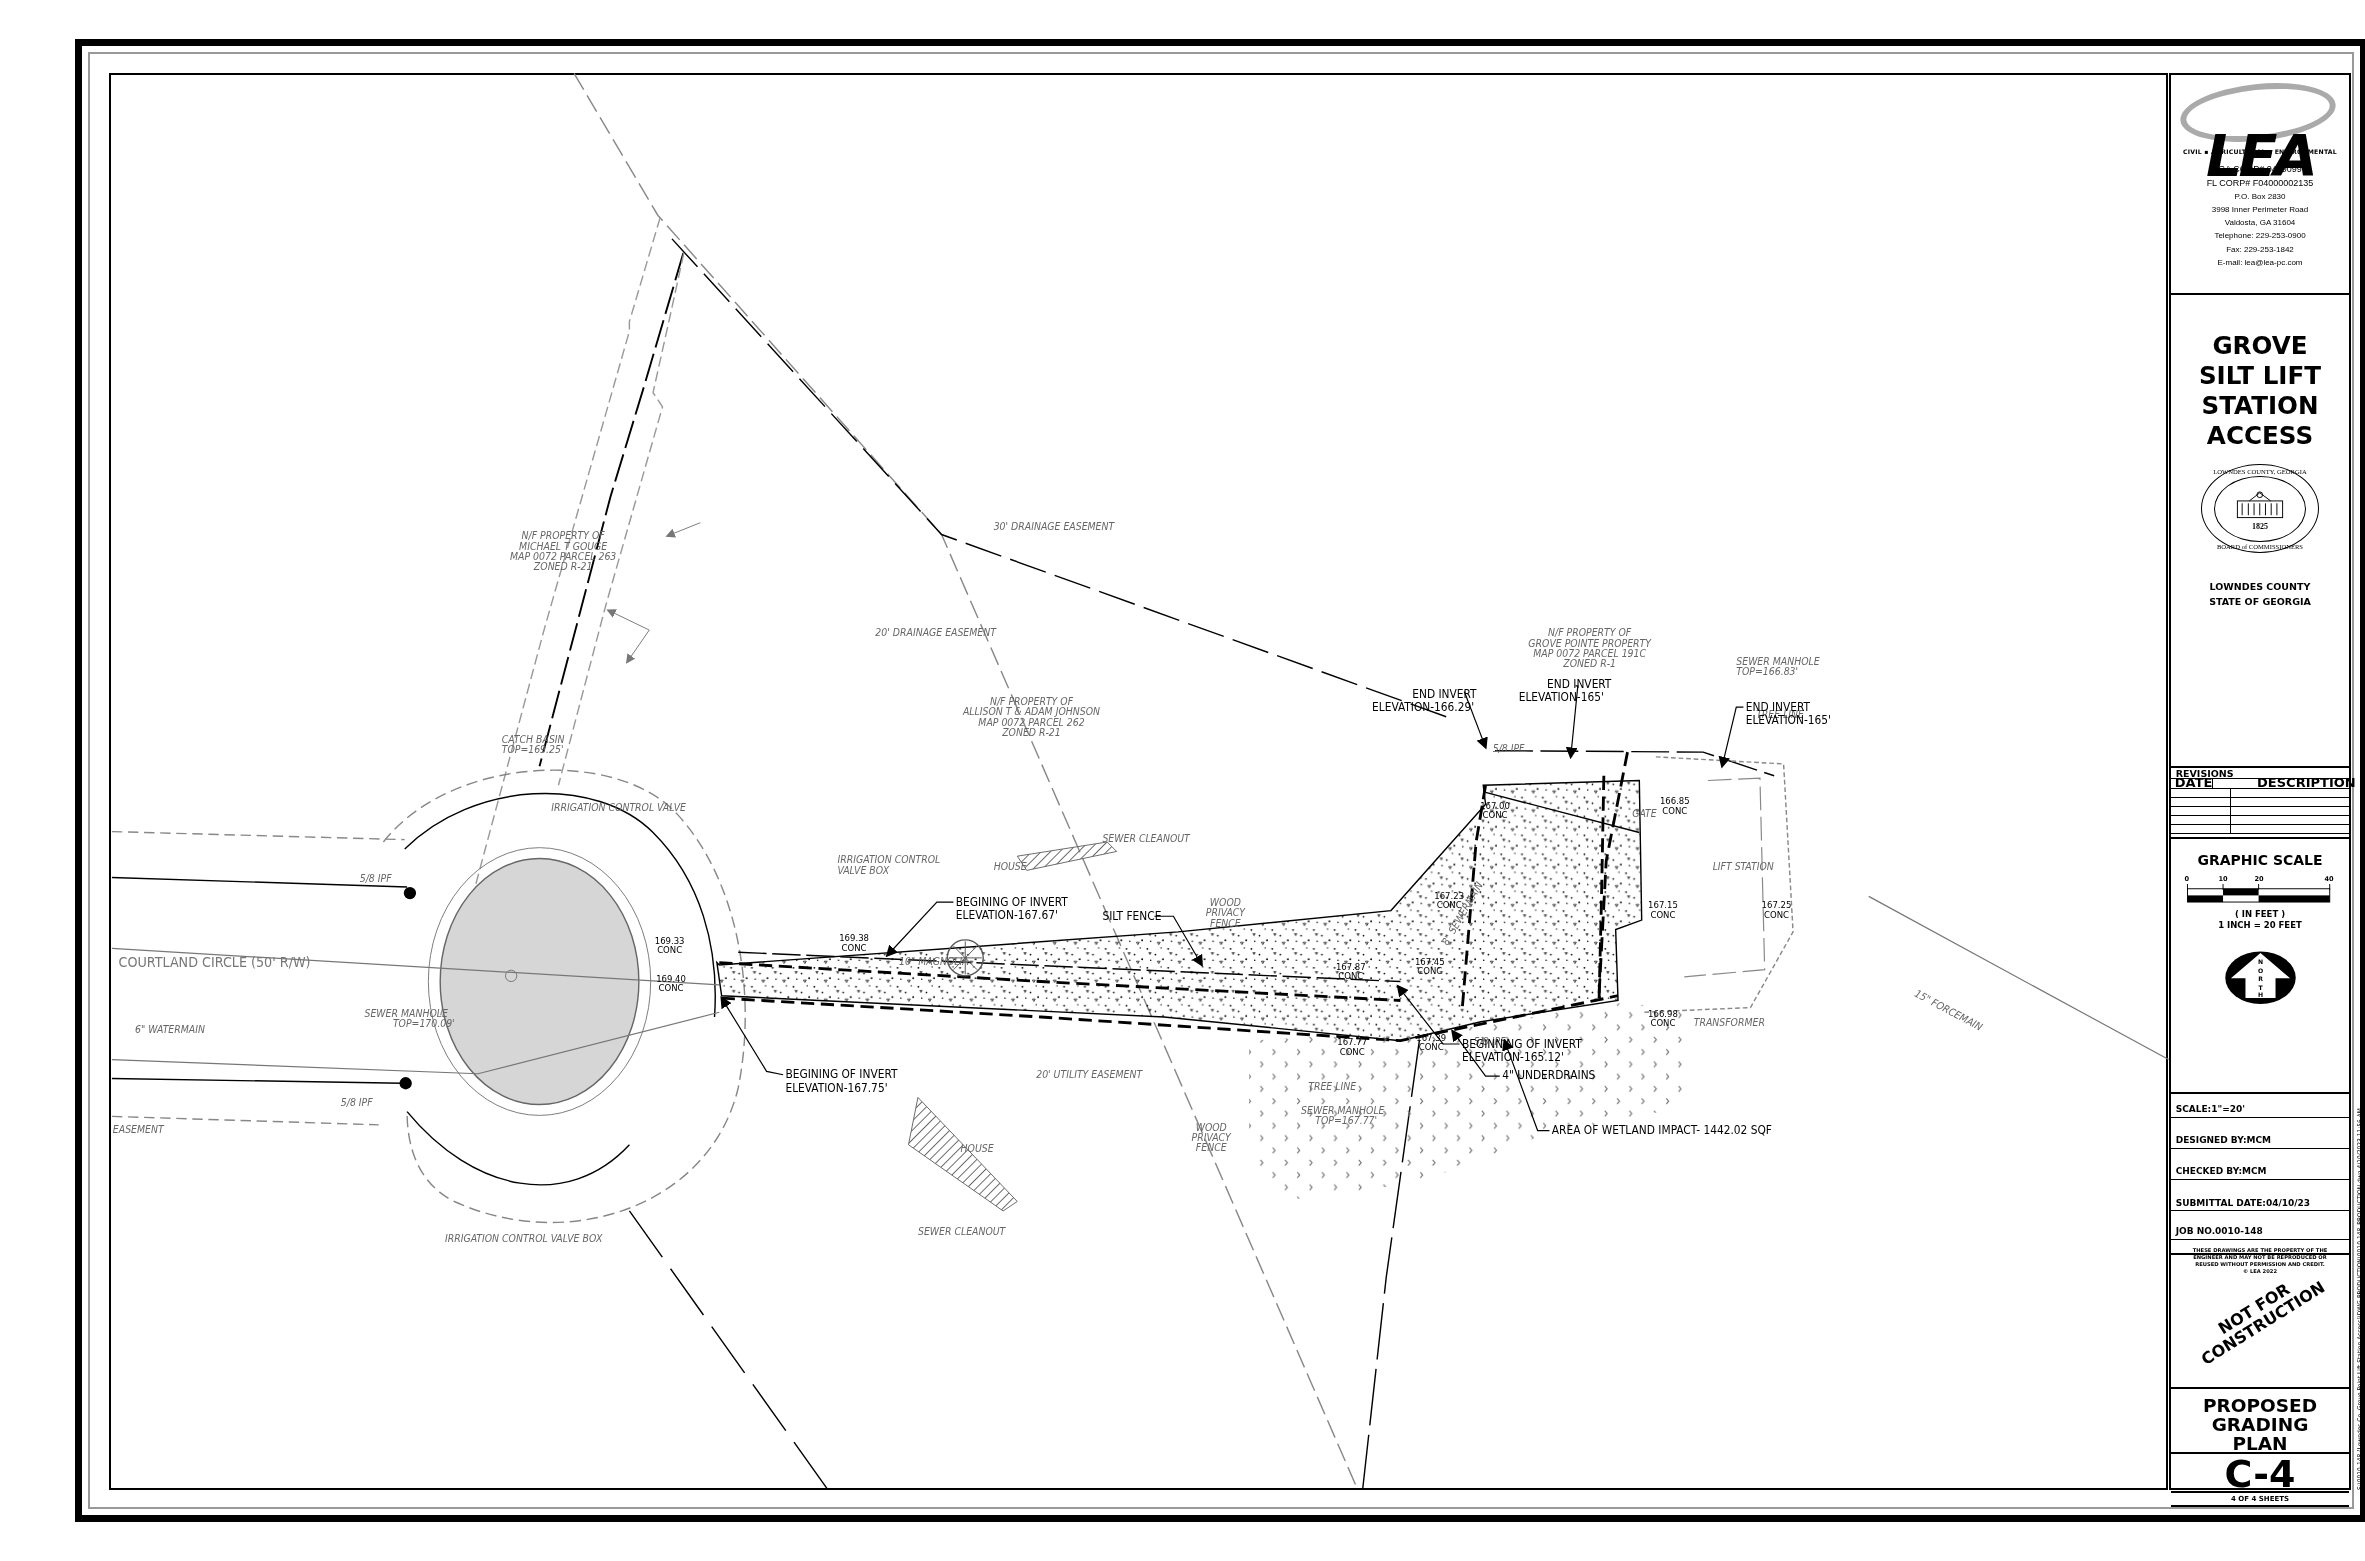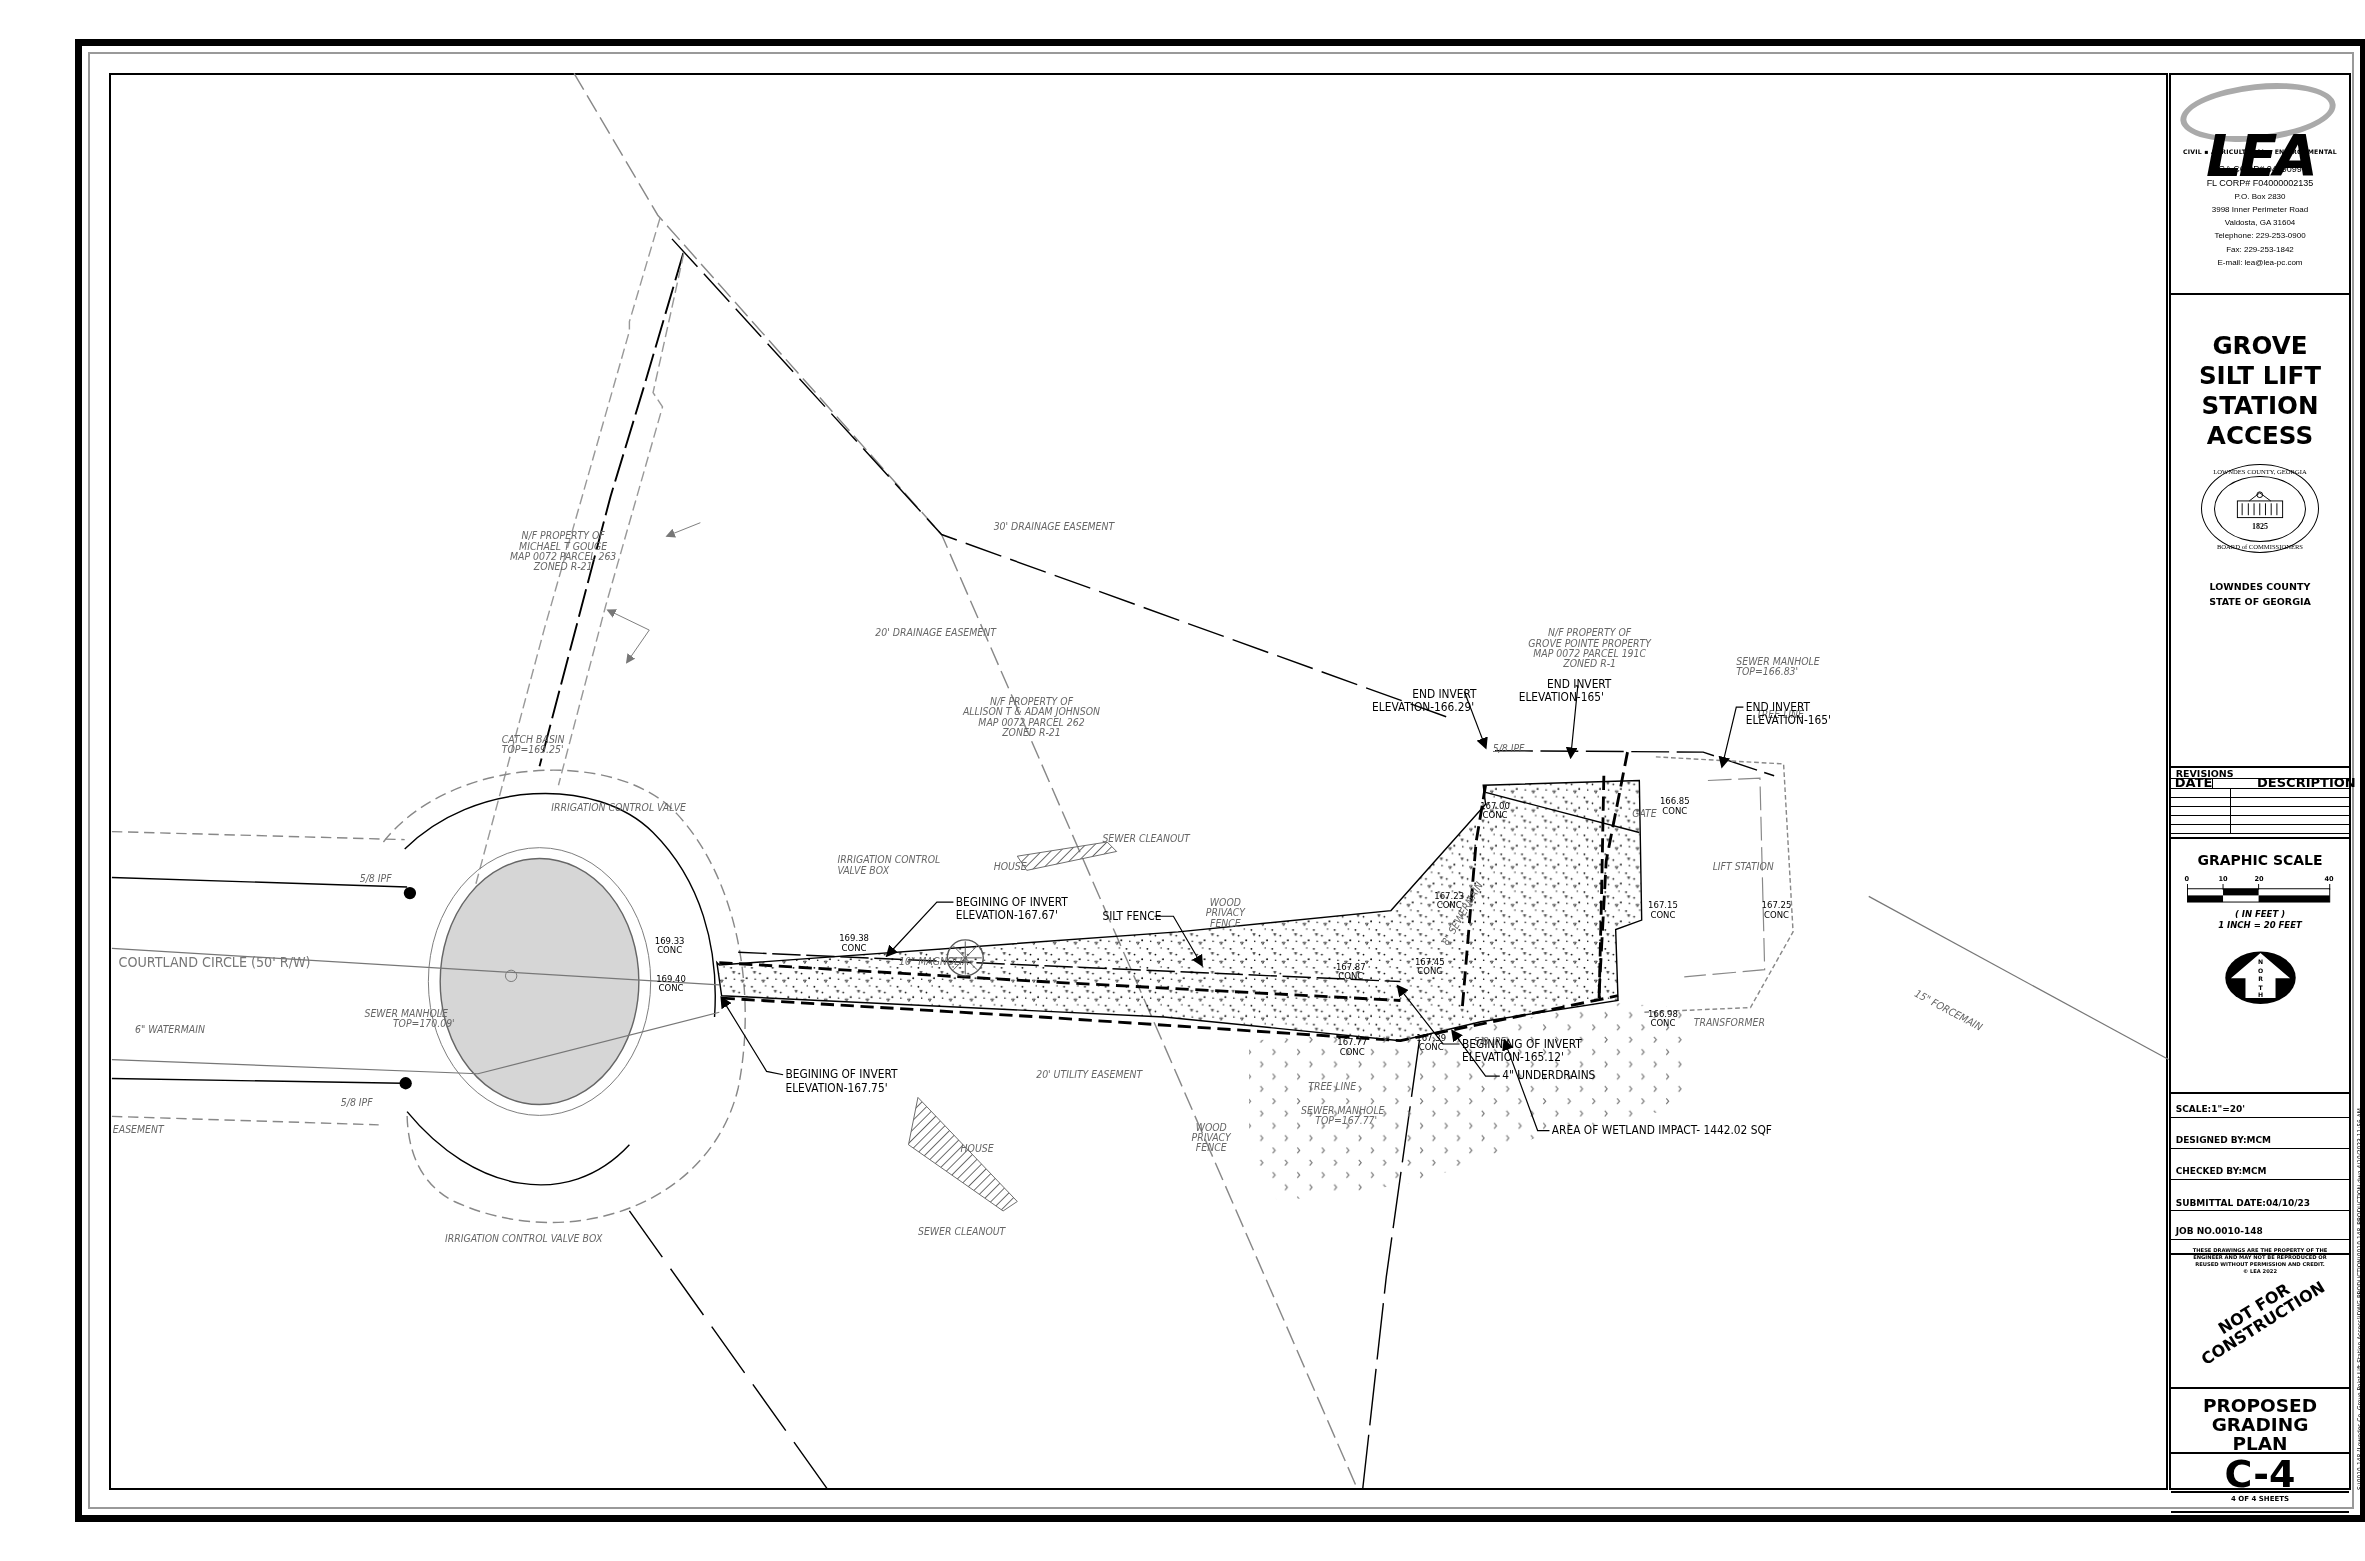--- a/index.html
+++ b/index.html
@@ -28,29 +28,29 @@
   .rev{top:693px;height:71px;text-align:left;}
   .rev-h{font-weight:900;font-size:9.5px;padding-left:4.7px;height:10.4px;line-height:11.4px;border-bottom:0.9px solid #000;}
   .rev-cols{display:flex;font-weight:900;font-size:13px;height:8.5px;line-height:8.5px;border-bottom:0.9px solid #000;gap:39px;}
   .rev-cols div,.rev-row div{box-sizing:border-box;}
   .rev-c1{width:60px;border-right:0.9px solid #000;padding-left:3.8px;}
   .rev-c2{flex:1;padding-left:4.7px;}
   .rev-row{display:flex;height:8px;border-bottom:0.9px solid #000;}
   .gs{top:764px;height:255px;}
   .gs-title{font-weight:900;font-size:14px;margin-top:13.2px;}
   .gs-bar{position:relative;margin:6.6px auto 0;width:147px;height:28px;}
-  .gs-unit{font-weight:900;font-size:8.5px;line-height:10.4px;margin-top:6.6px;font-style:italic;}
+  .gs-unit{font-weight:900;font-size:8.5px;line-height:10.4px;margin-top:6.6px;}
   .north{margin:21px auto 0;width:71px;height:54px;}
   .info{height:27.4px;display:flex;justify-content:flex-start;align-items:flex-end;padding:0 5.7px 2.8px 4.7px;font-weight:900;font-size:9px;}
   .legal{font-weight:900;font-size:5.2px;line-height:7px;padding-top:7px;}
   .nfc{top:1179px;height:135px;}
   .nfc-txt{position:absolute;left:14px;top:45px;width:147px;font-weight:900;font-size:16px;line-height:17px;transform:rotate(-32deg);}
   .ptitle{top:1314px;height:65px;font-weight:900;font-size:18.5px;line-height:19px;padding-top:6.6px;}
   .sheet{top:1380px;height:38px;font-weight:900;font-size:38px;line-height:38px;}
-  .sheets{top:1417px;height:21px;font-weight:900;font-size:7px;line-height:14px;}
+  .sheets{top:1417px;height:15px;font-weight:900;font-size:7px;line-height:14px;}
   .path{position:absolute;left:2356px;top:1490px;transform-origin:0 0;transform:rotate(-90deg);font-family:"DejaVu Sans Condensed","DejaVu Sans",sans-serif;font-size:6.6px;white-space:nowrap;width:520px;}
 </style>
 </head>
 <body>
 
 <div class="frame-outer"></div>
 <div class="frame-gray"></div>
 <div class="frame-inner"></div>
 
 <svg class="plan cad" viewBox="0 0 5100 3300">

